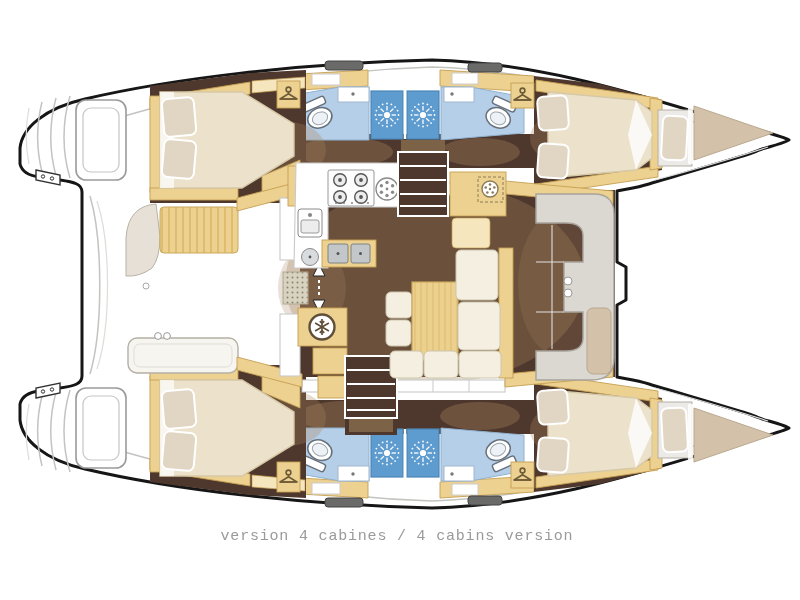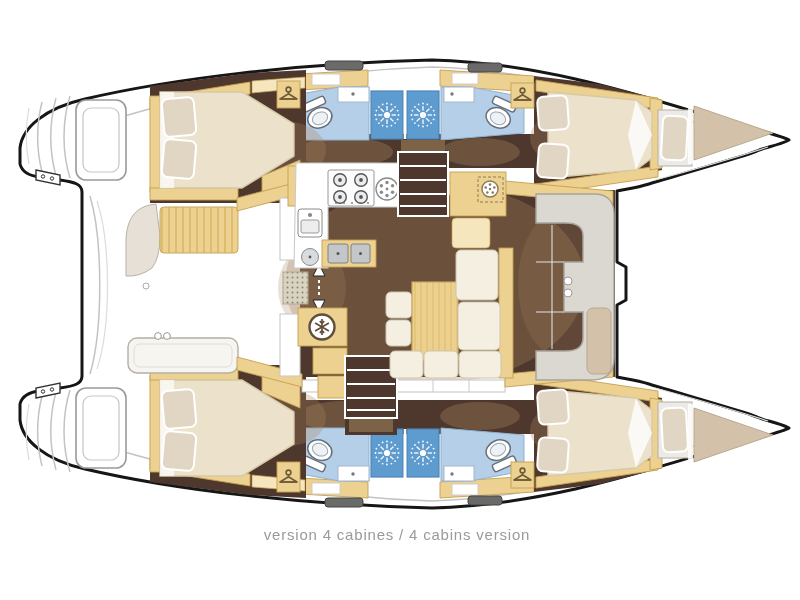--- a/index.html
+++ b/index.html
@@ -1,17 +1,17 @@
 <!DOCTYPE html>
 <html style="--outline: #161616; --grey-line: #c3c3c0; --floor-dark: #4e382d; --glow: #a8855e; --wood: #edd190; --wood-dark: #c59f52; --wood-light: #f5e6bd; --bed: #ece2cb; --bed-stroke: #d6c9a8; --pillow: #e0d6c3; --sofa: #f4efe0; --sofa-stroke: #cdc5ae; --bath: #b6cfe8; --shower: #5e9bcf; --seat-grey: #dbd7d1; --beige: #d4c1a9; --steel: #c3c7ca; --caption-grey: #9a9a9a;"><head>
 <meta charset="utf-8">
 <style>
   html,body{margin:0;padding:0;background:#fff;}
   .stage{position:relative;width:800px;height:592px;background:#fff;overflow:hidden;
-         font-family:Liberation Sans, sans-serif;}
+         font-family:Liberation Mono, monospace;}
   svg{position:absolute;left:0;top:0;}
   
   .hull-outline{fill:#ffffff;stroke:var(--outline);stroke-width:3;stroke-linejoin:round;}
   .greyline{fill:none;stroke:var(--grey-line);stroke-width:1.5;}
   .greyline-soft{fill:none;stroke:#dcdcda;stroke-width:1.2;}
   .floor{fill:var(--floor-dark);}
   .glow{fill:var(--glow);}
   .wood{fill:var(--wood);stroke:var(--wood-dark);stroke-width:.9;}
   .woodlight{fill:var(--wood-light);stroke:var(--wood-dark);stroke-width:.7;}
   .bed{fill:var(--bed);stroke:var(--bed-stroke);stroke-width:1.4;}

